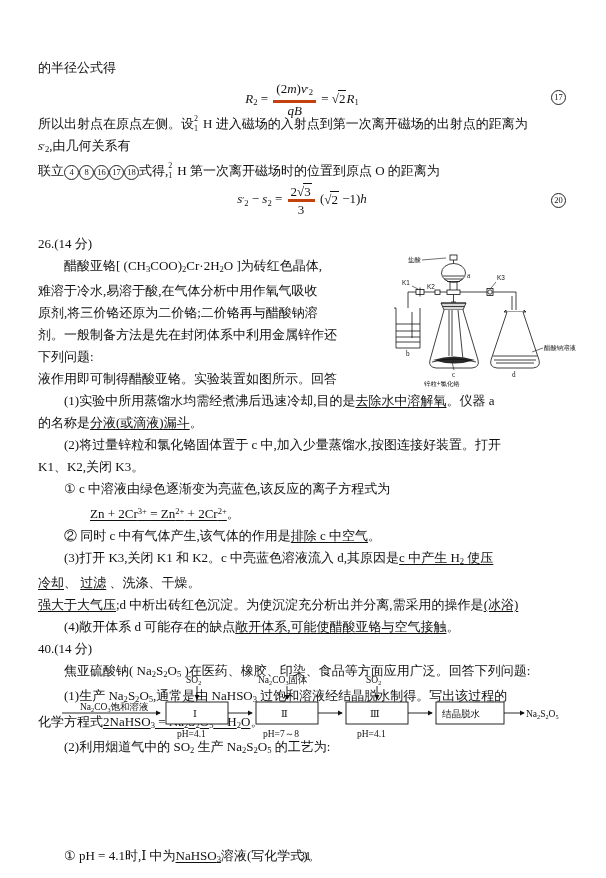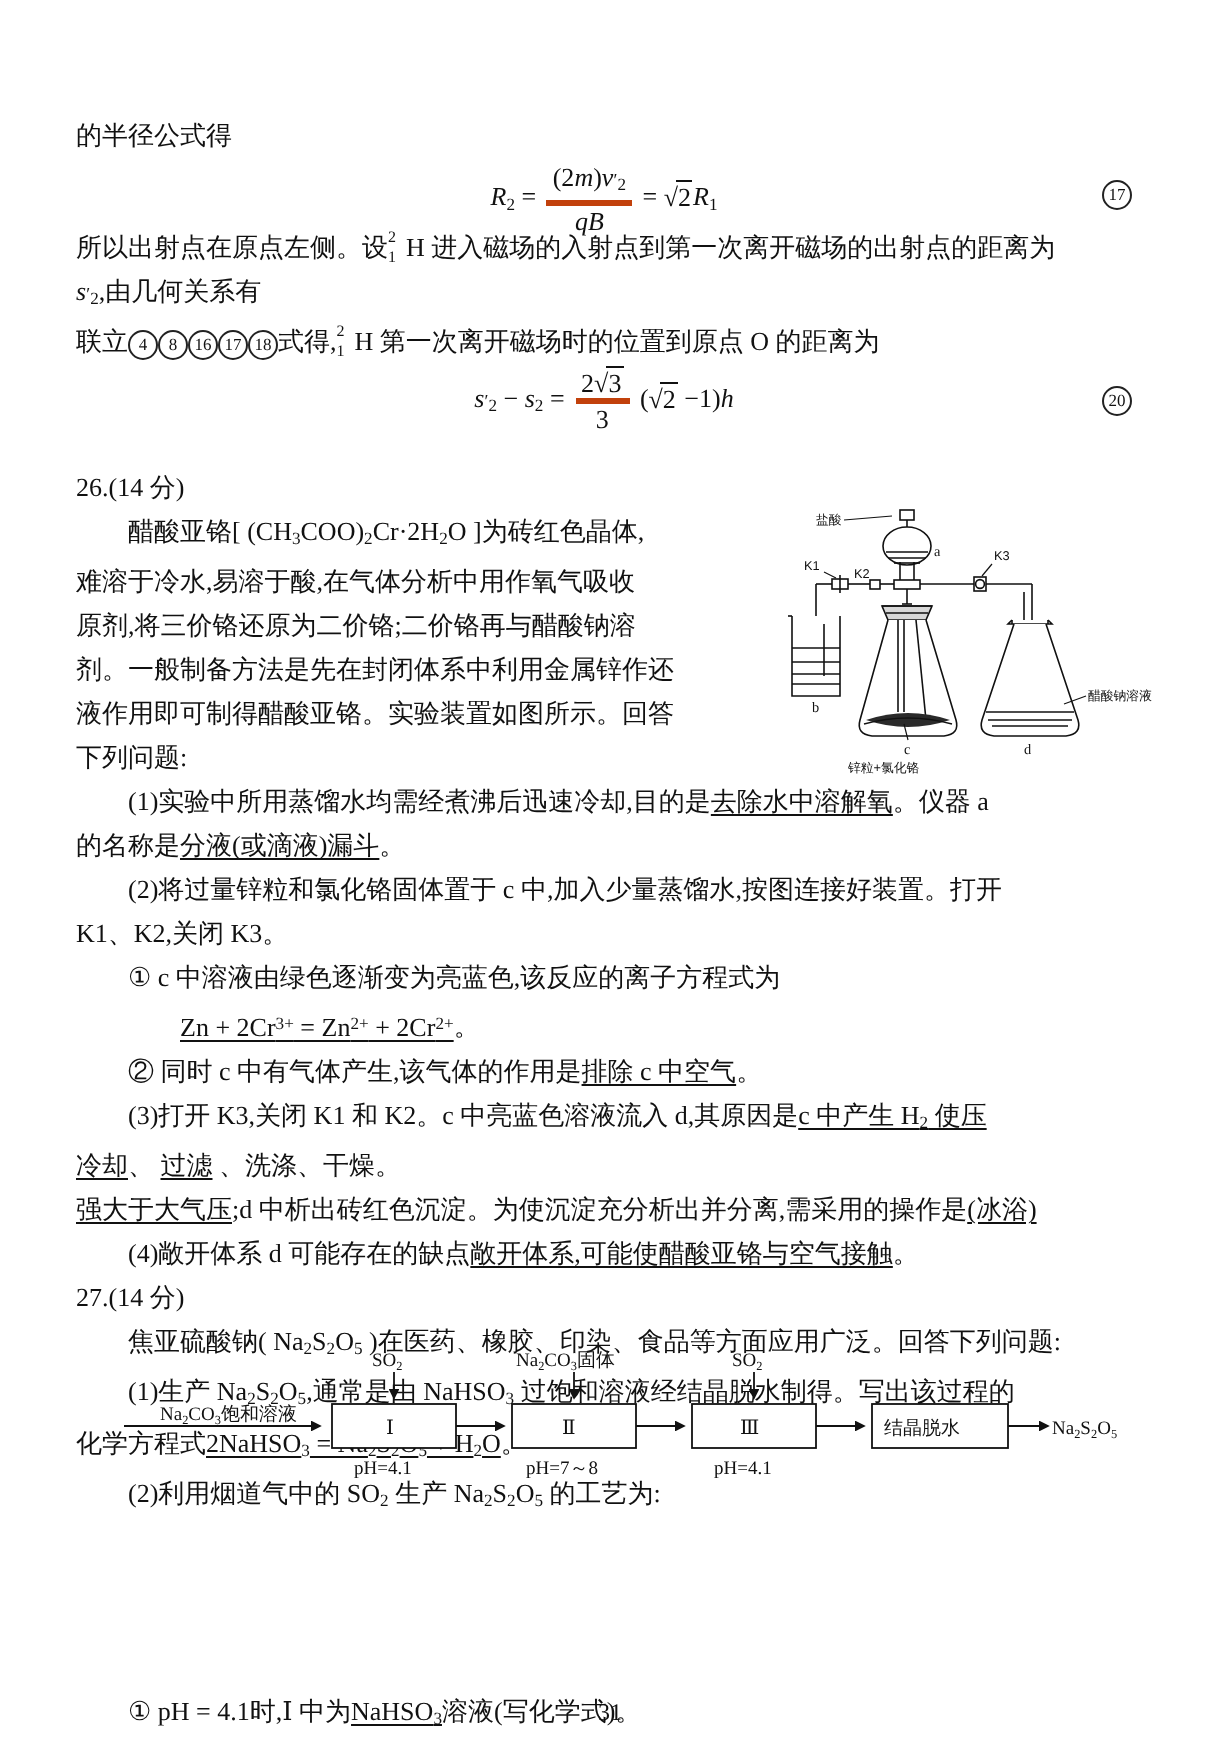--- a/index.html
+++ b/index.html
@@ -129,22 +129,22 @@
       <span>26.</span><span>(14 分)</span>
     </p>
 
     <div style="width:352px;">
       <p class="t ind">
         醋酸亚铬[ (CH<sub>3</sub>COO)<sub>2</sub>Cr·2H<sub>2</sub>O ]为砖红色晶体,
       </p>
       <p class="t">难溶于冷水,易溶于酸,在气体分析中用作氧气吸收</p>
       <p class="t">原剂,将三价铬还原为二价铬;二价铬再与醋酸钠溶</p>
       <p class="t">剂。一般制备方法是先在封闭体系中利用金属锌作还</p>
+      <p class="t">下列问题:</p>
       <p class="t">液作用即可制得醋酸亚铬。实验装置如图所示。回答</p>
-      <p class="t">下列问题:</p>
     </div>
 
     <p class="t ind">
       <span>(1)</span><span>实验中所用蒸馏水均需经煮沸后迅速冷却,目的是</span><span class="ul">去除水中溶解氧</span><span>。仪器 a</span>
     </p>
     <p class="t">
       <span>的名称是</span><span class="ul">分液(或滴液)漏斗</span><span>。</span>
     </p>
 
     <p class="t ind">
@@ -171,21 +171,21 @@
     </p>
     <p class="t">
       <span class="ul">强大于大气压</span><span>;d 中析出砖红色沉淀。为使沉淀充分析出并分离,需采用的操作是</span><span class="ul">(冰浴)</span>
     </p>
 
     <p class="t ind">
       <span>(4)</span><span>敞开体系 d 可能存在的缺点</span><span class="ul">敞开体系,可能使醋酸亚铬与空气接触</span><span>。</span>
     </p>
 
     <p class="t">
-      <span>27.</span><span>(14 分)</span>
+      <span>40.</span><span>(14 分)</span>
     </p>
 
     <p class="t ind">
       焦亚硫酸钠( Na<sub>2</sub>S<sub>2</sub>O<sub>5</sub> )在医药、橡胶、印染、食品等方面应用广泛。回答下列问题:
     </p>
 
     <p class="t ind">
       (1)生产 Na<sub>2</sub>S<sub>2</sub>O<sub>5</sub>,通常是由 NaHSO<sub>3</sub> 过饱和溶液经结晶脱水制得。写出该过程的
     </p>
     <p class="t">

